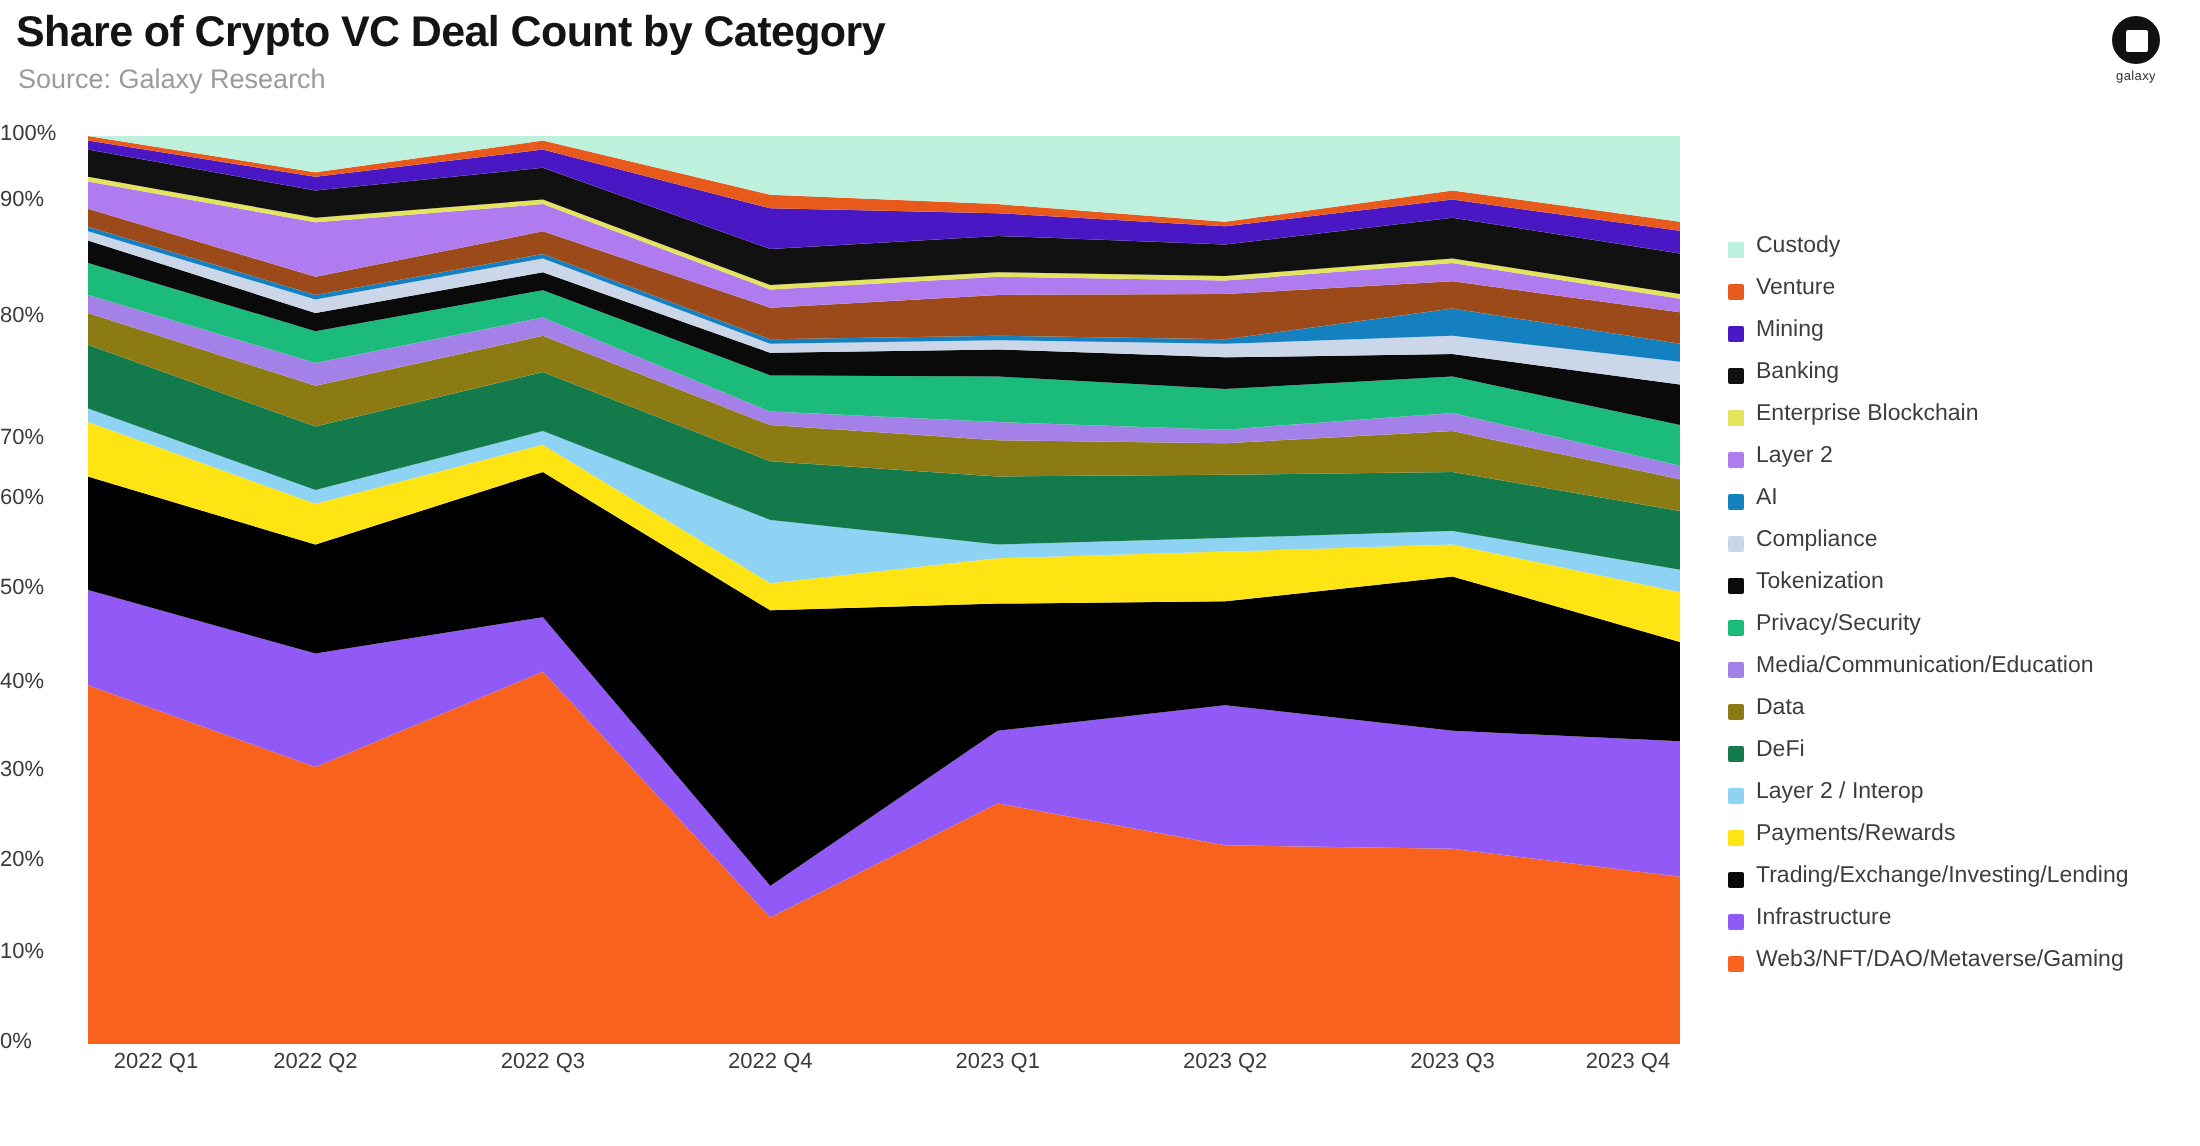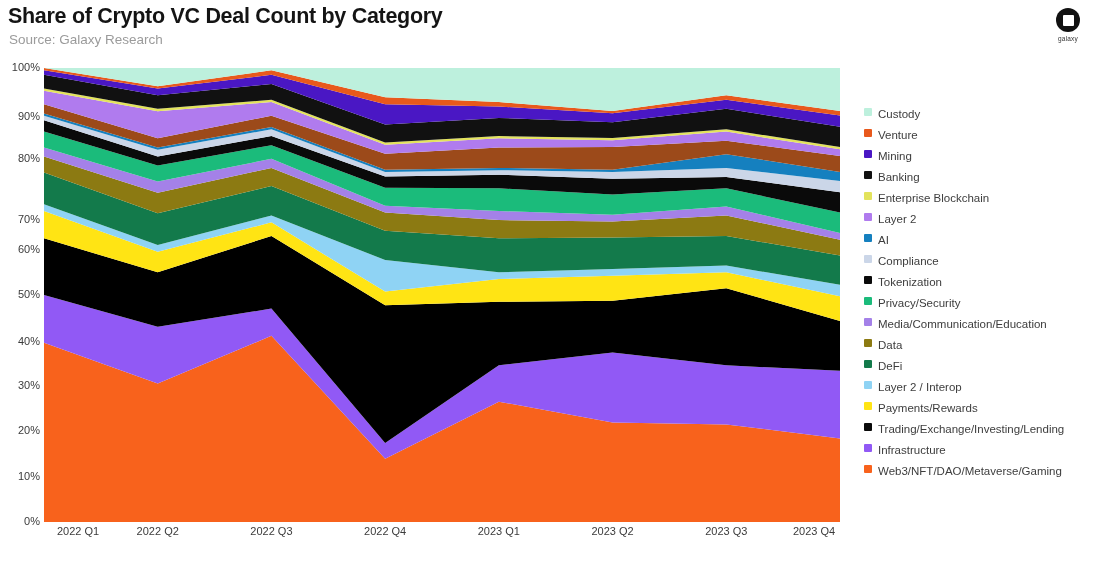--- a/index.html
+++ b/index.html
@@ -37,39 +37,39 @@
     position: absolute; left: 0; top: 27px; width: 40px; text-align: center;
     font-size: 6.5px; color: #333; letter-spacing: .2px;
   }
 
   
   .plot { position: absolute; left: 44px; top: 68px; width: 796px; height: 454px; }
   .plot svg { display: block; width: 100%; height: 100%; }
 
   
   .ylab {
-    position: absolute; width: 40px; text-align: right;
+    position: absolute; width: 40px; text-align: left;
     font-size: 11px; color: #3b3b3b; right: 0;
   }
   .yaxis-box { position: absolute; left: 0; top: 68px; width: 40px; height: 454px; }
 
   .xaxis-box { position: absolute; left: 44px; top: 525px; width: 796px; height: 20px; }
   .xlab {
     position: absolute; font-size: 11px; color: #3b3b3b;
     transform: translateX(-50%); white-space: nowrap; top: 0;
   }
 
   .footer {
     position: absolute; left: 9px; top: 553px;
     font-size: 11px; color: #b0b0b0; white-space: nowrap;
   }
 
   
   .legend { position: absolute; left: 864px; top: 108px; width: 236px; }
-  .legend-item { display: flex; align-items: flex-start; height: 21px; }
+  .legend-item { display: flex; align-items: flex-end; height: 21px; }
   .legend-swatch {
     width: 8px; height: 8px; flex: 0 0 8px; margin-right: 6px; border-radius: 1px;
   }
   .legend-label { font-size: 11.5px; color: #3d3d3d; white-space: nowrap; }
 </style>
 </head>
 <body>
 
 <div id="root">
 
@@ -86,21 +86,21 @@
   <div class="yaxis-box" id="yaxis">
       <div class="ylab" style="top: 447px;">0%</div>
       <div class="ylab" style="top: 401.6px;">10%</div>
       <div class="ylab" style="top: 356.2px;">20%</div>
       <div class="ylab" style="top: 310.8px;">30%</div>
       <div class="ylab" style="top: 267px;">40%</div>
       <div class="ylab" style="top: 220px;">50%</div>
       <div class="ylab" style="top: 174.6px;">60%</div>
       <div class="ylab" style="top: 129.2px; margin-top: 16px;">70%</div>
       <div class="ylab" style="top: 83.8px;">80%</div>
-      <div class="ylab" style="top: 42px; margin-left: 12px;">90%</div>
+      <div class="ylab" style="top: 26px; margin-left: 12px;">90%</div>
       <div class="ylab" style="top: -7px;">100%</div>
     </div>
 
   <div class="plot">
     <svg id="chart-svg" viewBox="0 0 796 454" preserveAspectRatio="none">
         <path d="M 0 274.66999999999996 L 113.71428571428571 315.53 L 227.42857142857142 267.86 L 341.1428571428571 390.7562189054726 L 454.85714285714283 333.69 L 568.5714285714286 354.61691542288554 L 682.2857142857142 356.39 L 796 370.4278606965174 L 796 454 L 682.2857142857142 454 L 568.5714285714286 454 L 454.85714285714283 454 L 341.1428571428571 454 L 227.42857142857142 454 L 113.71428571428571 454 L 0 454 Z" fill="#F8621C" shape-rendering="geometricPrecision"></path>
         <path d="M 0 227 L 113.71428571428571 258.78 L 227.42857142857142 240.62 L 341.1428571428571 374.9452736318408 L 454.85714285714283 297.37 L 568.5714285714286 284.5970149253731 L 682.2857142857142 297.37 L 796 302.66666666666674 L 796 370.4278606965174 L 682.2857142857142 356.39 L 568.5714285714286 354.61691542288554 L 454.85714285714283 333.69 L 341.1428571428571 390.7562189054726 L 227.42857142857142 267.86 L 113.71428571428571 315.53 L 0 274.66999999999996 Z" fill="#9159F5" shape-rendering="geometricPrecision"></path>
         <path d="M 0 170.25 L 113.71428571428571 204.29999999999998 L 227.42857142857142 167.98000000000002 L 341.1428571428571 237.16417910447765 L 454.85714285714283 233.81 L 568.5714285714286 232.64676616915423 L 682.2857142857142 220.19 L 796 252.97512437810946 L 796 302.66666666666674 L 682.2857142857142 297.37 L 568.5714285714286 284.5970149253731 L 454.85714285714283 297.37 L 341.1428571428571 374.9452736318408 L 227.42857142857142 240.62 L 113.71428571428571 258.78 L 0 227 Z" fill="#000000" shape-rendering="geometricPrecision"></path>
         <path d="M 0 143.01 L 113.71428571428571 183.87 L 227.42857142857142 154.36 L 341.1428571428571 223.6119402985075 L 454.85714285714283 211.10999999999999 L 568.5714285714286 207.80099502487565 L 682.2857142857142 204.29999999999998 L 796 228.12935323383087 L 796 252.97512437810946 L 682.2857142857142 220.19 L 568.5714285714286 232.64676616915423 L 454.85714285714283 233.81 L 341.1428571428571 237.16417910447765 L 227.42857142857142 167.98000000000002 L 113.71428571428571 204.29999999999998 L 0 170.25 Z" fill="#FFE414" shape-rendering="geometricPrecision"></path>
         <path d="M 0 136.20000000000005 L 113.71428571428571 177.06 L 227.42857142857142 147.54999999999995 L 341.1428571428571 191.99004975124382 L 454.85714285714283 204.29999999999998 L 568.5714285714286 201.0248756218906 L 682.2857142857142 197.49 L 796 216.8358208955224 L 796 228.12935323383087 L 682.2857142857142 204.29999999999998 L 568.5714285714286 207.80099502487565 L 454.85714285714283 211.10999999999999 L 341.1428571428571 223.6119402985075 L 227.42857142857142 154.36 L 113.71428571428571 183.87 L 0 143.01 Z" fill="#8FD3F4" shape-rendering="geometricPrecision"></path>

